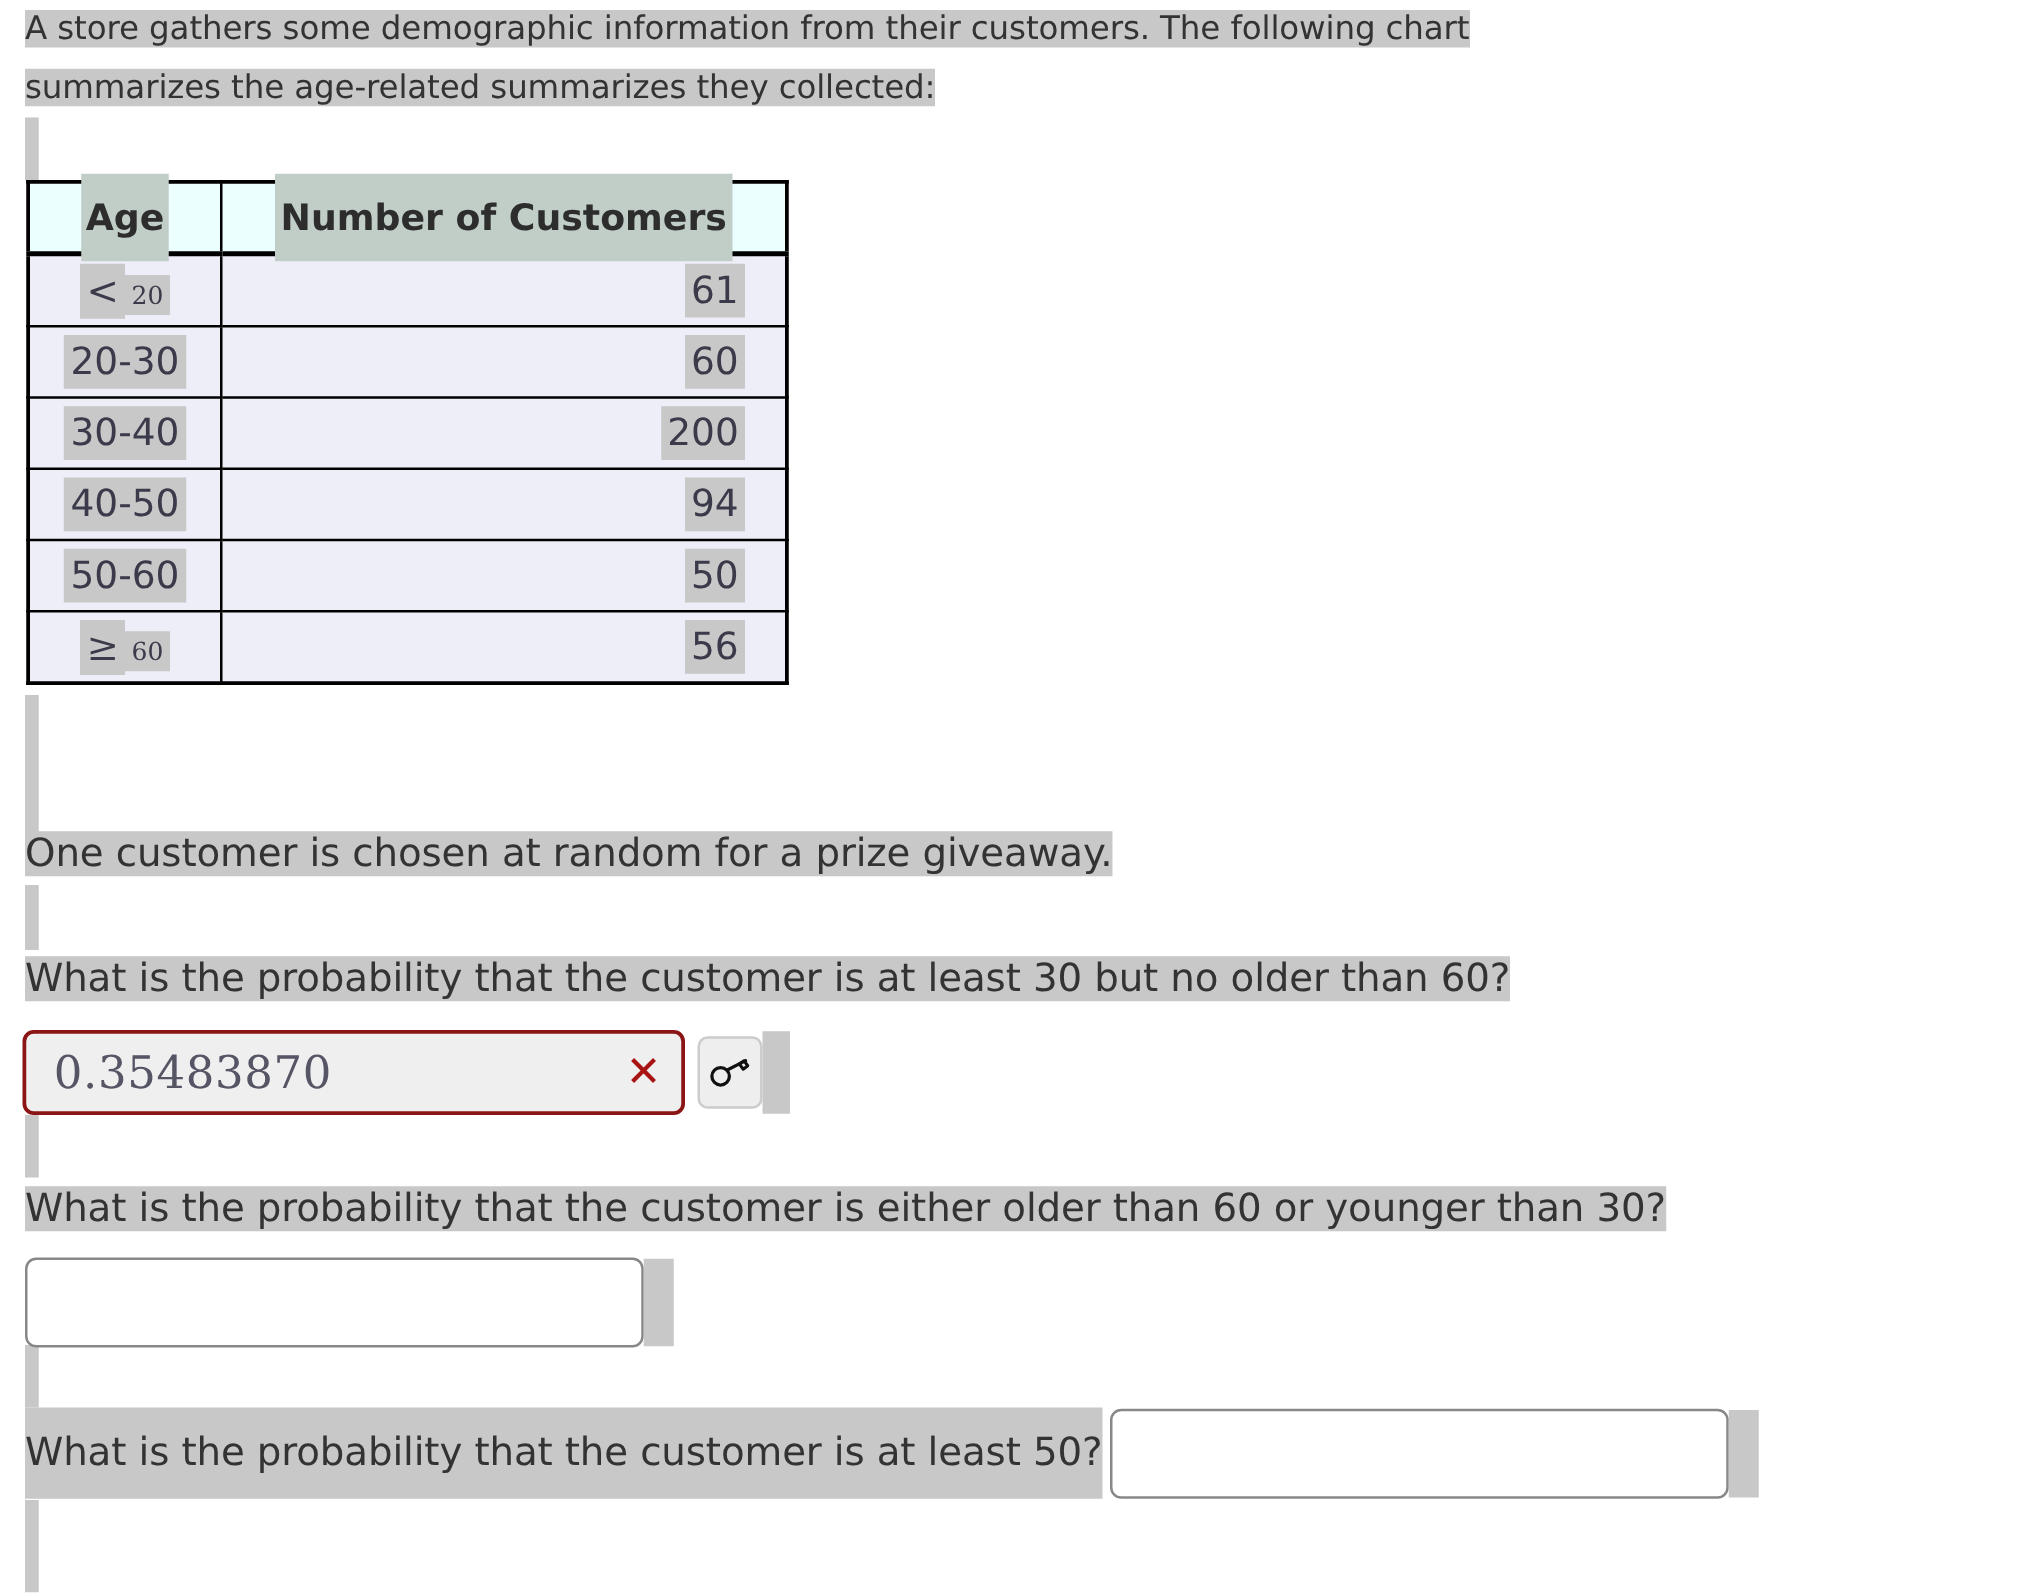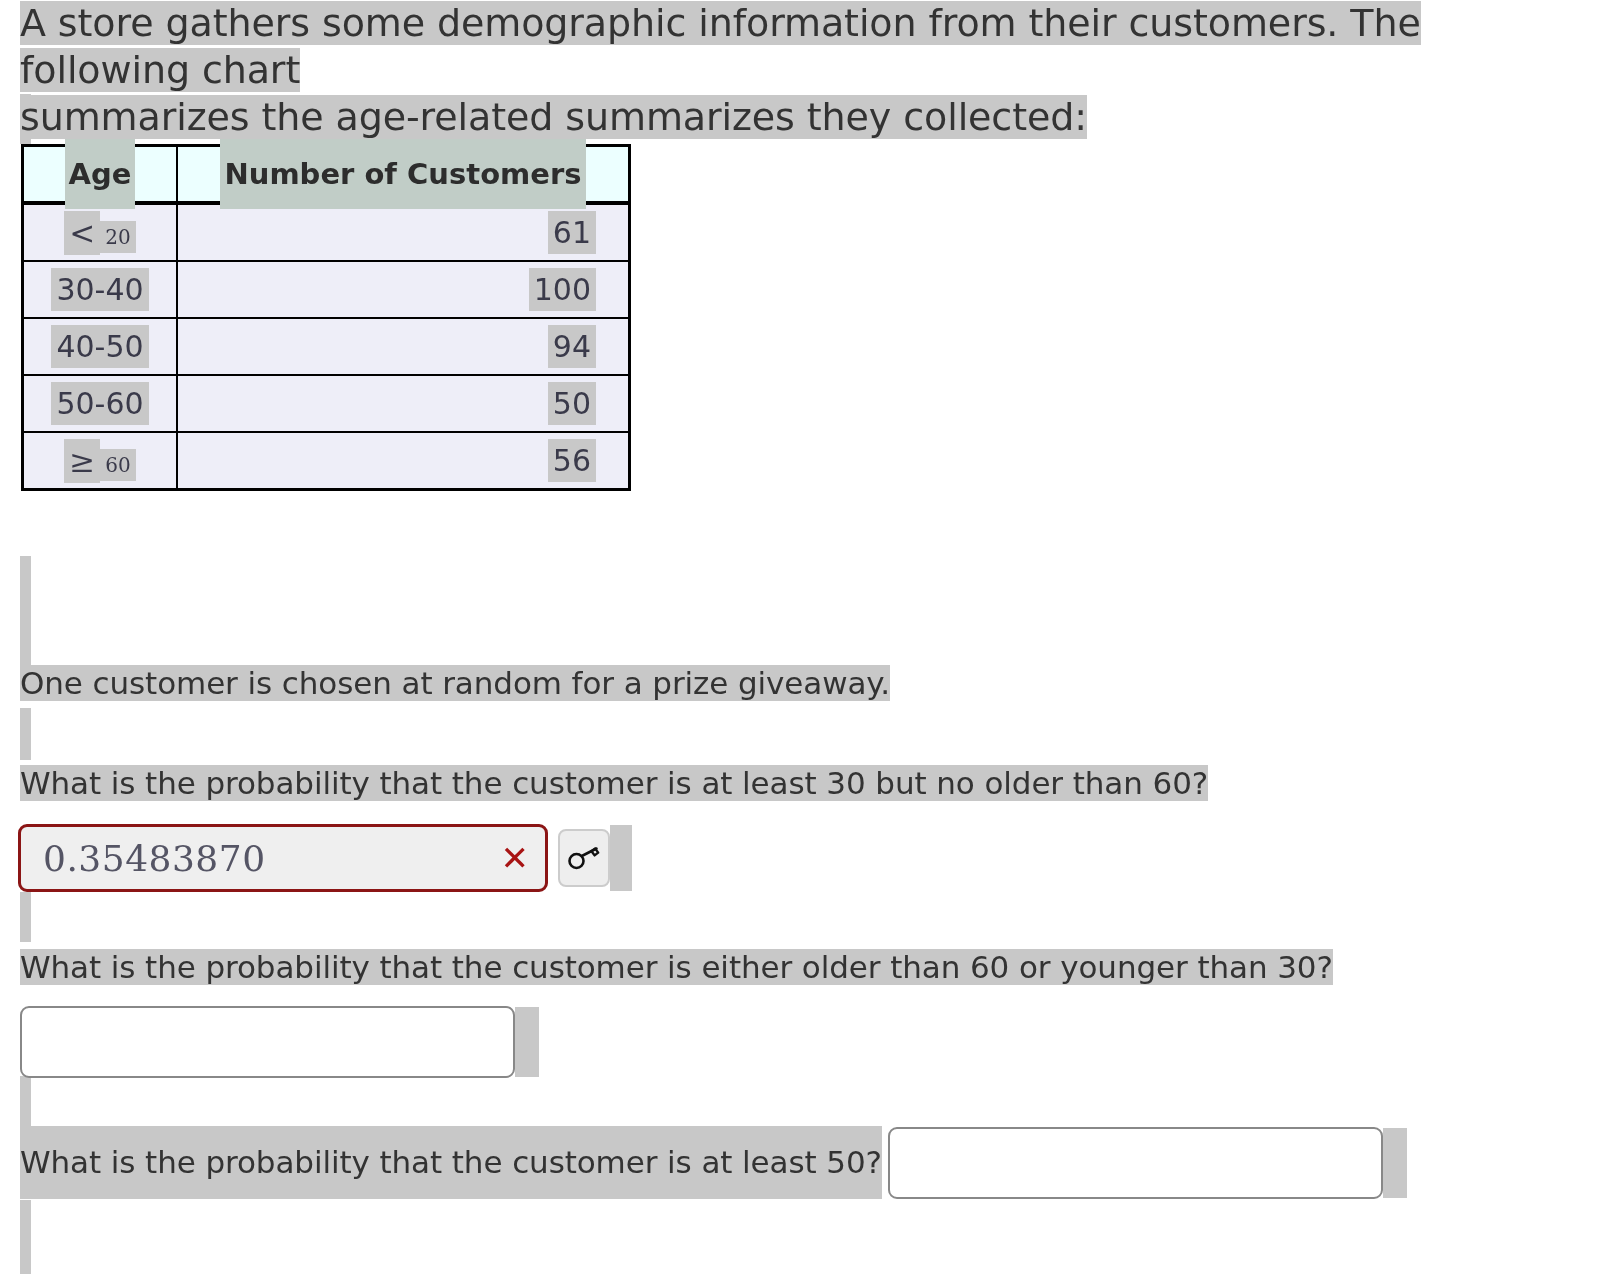--- a/index.html
+++ b/index.html
@@ -30,21 +30,21 @@
     width: 11px;
     background: #c8c8c8;
   }
 
   
   #intro {
     position: absolute;
     left: 20px;
     top: 0px;
     width: 1530px;
-    font-size: 38px;
+    font-size: 26px;
     line-height: 47px;
     letter-spacing: -0.1px;
   }
 
   
   #freq-table {
     position: absolute;
     left: 21px;
     top: 144px;
     border-collapse: collapse;
@@ -192,24 +192,32 @@
     <tr>
       <td class="age-cell">
         <span class="sel mathrel">&lt;</span><span class="sel mathnum">20</span>
       </td>
       <td class="count-cell">
         <span class="sel">61</span>
       </td>
     </tr>
     <tr>
       <td class="age-cell">
+        <span class="sel">20-30</span>
+      </td>
+      <td class="count-cell">
+        <span class="sel">60</span>
+      </td>
+    </tr>
+    <tr>
+      <td class="age-cell">
         <span class="sel">30-40</span>
       </td>
       <td class="count-cell">
-        <span class="sel">100</span>
+        <span class="sel">200</span>
       </td>
     </tr>
     <tr>
       <td class="age-cell">
         <span class="sel">40-50</span>
       </td>
       <td class="count-cell">
         <span class="sel">94</span>
       </td>
     </tr>

